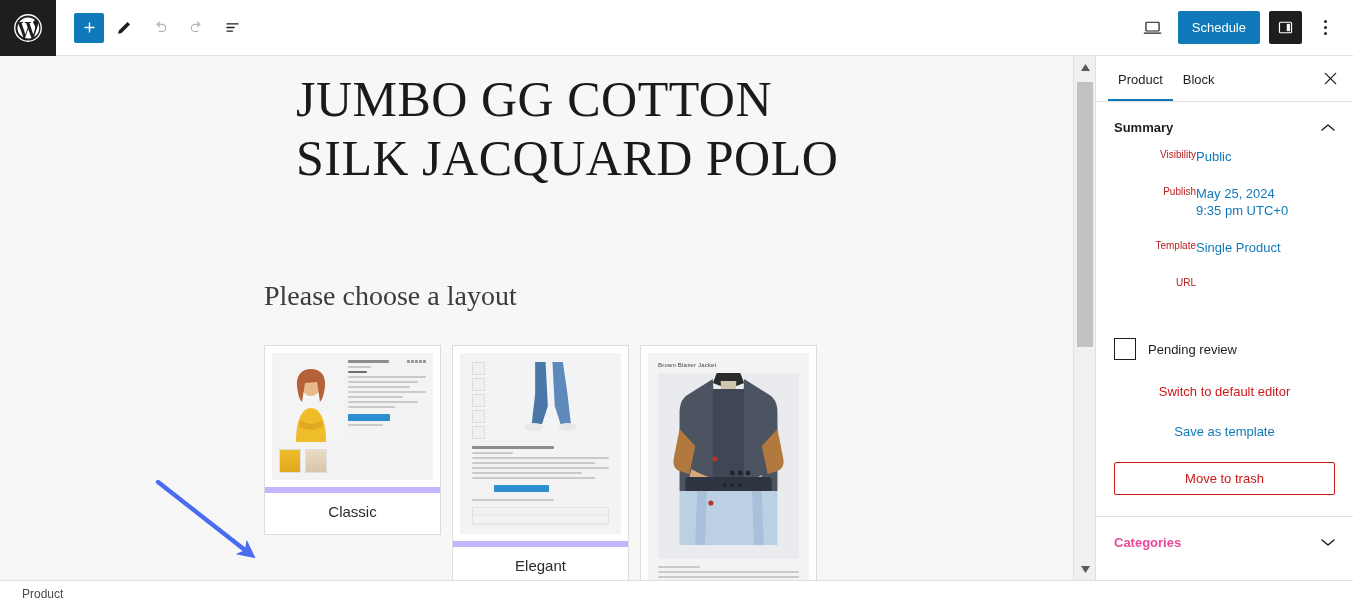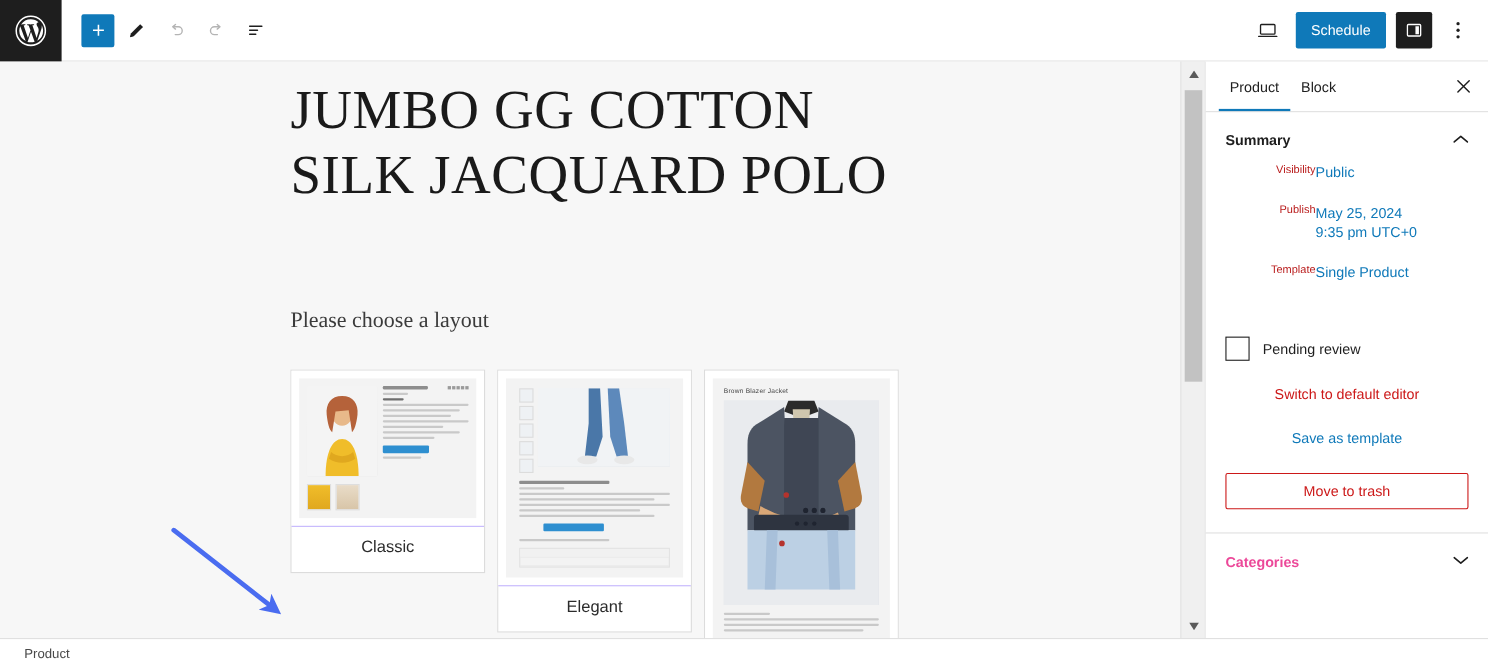--- a/index.html
+++ b/index.html
@@ -48,41 +48,41 @@
 
   
   .canvas {
     position: absolute; top: 56px; left: 0; width: 1073px; height: 524px;
     background: #f7f7f7; overflow: hidden;
   }
   .doc { padding: 14px 0 0 264px; }
   .post-title {
     font-family: "Liberation Serif", serif;
     font-size: 50px; line-height: 1.18; letter-spacing: 0.5px;
-    color: #1a1a1a; font-weight: 400; max-width: 600px;
+    color: #1a1a1a; font-weight: 400; max-width: 600px; margin-left: 32px;
   }
   .layout-prompt {
     font-family: "Liberation Serif", serif;
-    font-size: 20px; color: #3b3b3b; margin-top: 92px;
+    font-size: 28px; color: #3b3b3b; margin-top: 92px;
   }
 
   
   .cards {
     margin-top: 33px; position: relative;
     display: grid; grid-template-columns: 177px 177px 177px;
     column-gap: 11px; row-gap: 11px; align-items: start;
   }
   .card {
     background: #fff; border: 1px solid #dcdcdc;
     display: flex; flex-direction: column; cursor: pointer;
   }
   .card-thumb { padding: 7px; background: #fff; }
   .card-label {
     text-align: center; font-size: 15px; color: #2b2b2b;
-    padding: 10px 4px 14px; border-top: 1px solid #c4b5fd;
+    padding: 10px 4px 14px; border-top: 6px solid #c4b5fd;
   }
   .card-c1 { grid-column: 1; grid-row: 1; }
   .card-e  { grid-column: 2; grid-row: 1; }
   .card-f  { grid-column: 3; grid-row: 1 / span 2; align-self: start; }
 
   
   .mini { background: #f3f3f3; width: 100%; }
   .mini-classic { display: flex; gap: 5px; padding: 7px; }
   .mini-photo {
     width: 64px; border-radius: 1px; position: relative; overflow: hidden;
@@ -467,20 +467,24 @@
         <div class="lbl">Publish</div>
         <div class="val">
           <span>May 25, 2024</span>
           <span>9:35 pm UTC+0</span>
         </div>
       </div>
       <div class="row">
         <div class="lbl">Template</div>
         <div class="val">Single Product</div>
       </div>
+      <div class="row">
+        <div class="lbl">URL</div>
+        <div class="val"></div>
+      </div>
     </div>
 
     <div class="pending">
       <div class="cbx"></div>
       <div class="t">Pending review</div>
     </div>
 
     <div class="link-row">
       <span class="link-red">Switch to default editor</span>
     </div>

